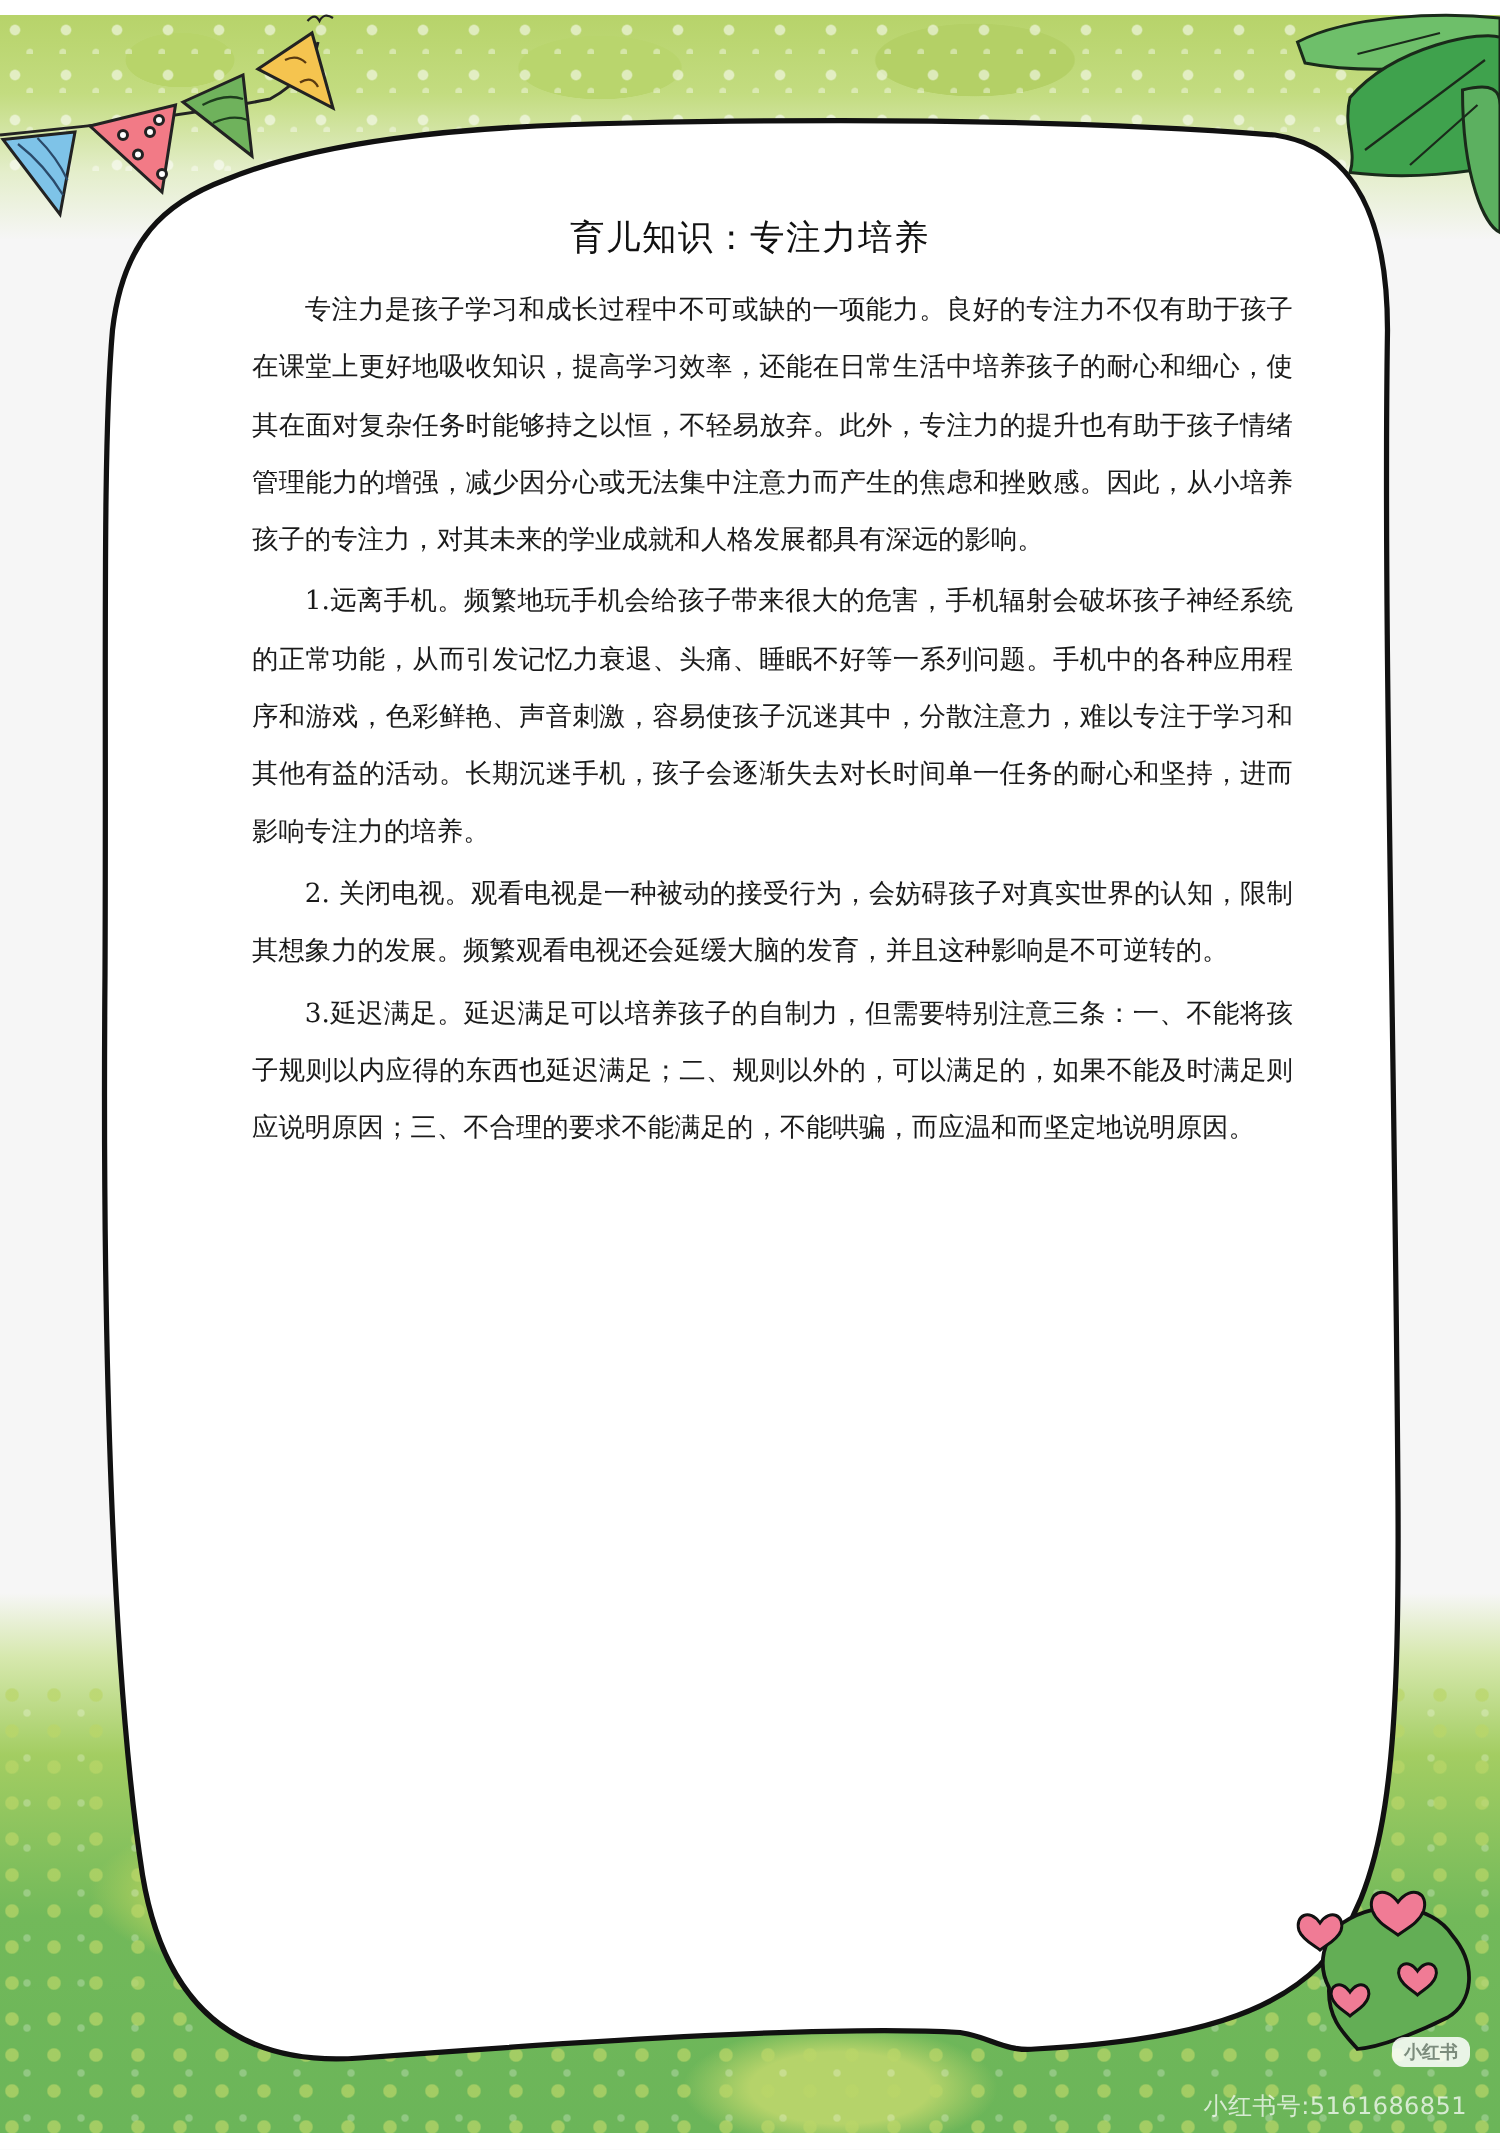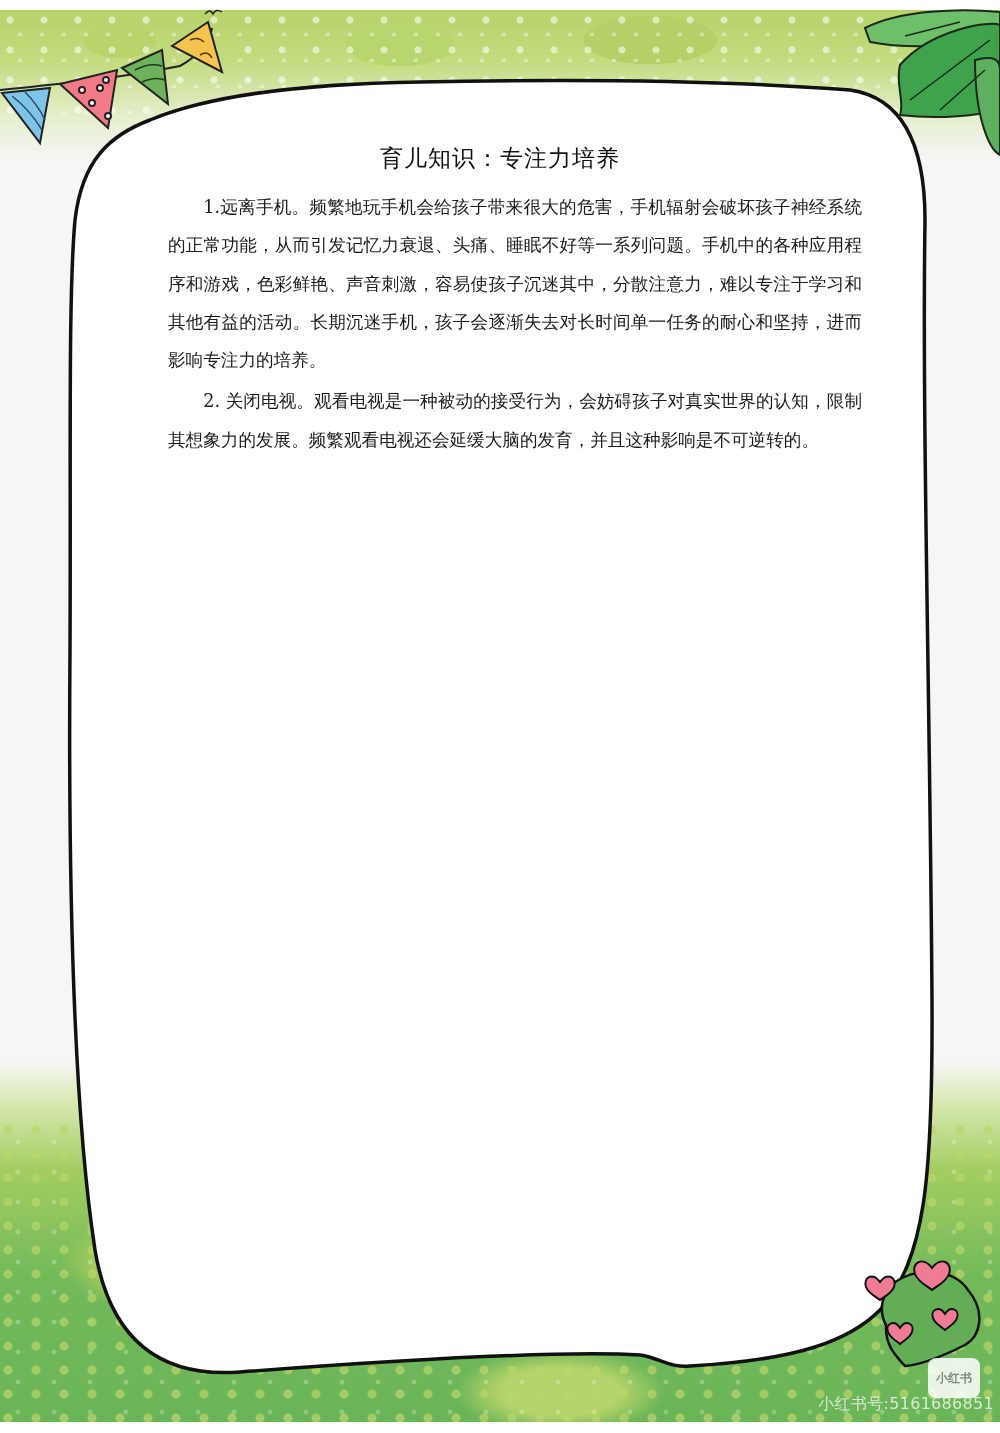--- a/index.html
+++ b/index.html
@@ -46,26 +46,26 @@
     position: absolute; left: 0; width: 1000px; top: 143px;
     text-align: center; font-size: 23px; color: #111; letter-spacing: 1px; font-family: Liberation Serif, serif;
   }
   .body-text {
     position: absolute; left: 168px; top: 188px; width: 694px;
     font-size: 17.6px; line-height: 38.3px; color: #1a1a1a;
     text-align: justify;
   }
   .body-text p { margin: 0 0 3px 0; text-indent: 2em; }
   .watermark {
-    position: absolute; right: 6px; top: 1394px;
+    position: absolute; right: 22px; top: 1394px;
     font-family: "DejaVu Sans", "Liberation Sans", sans-serif;
     font-size: 16px; color: rgba(255,255,255,0.72); letter-spacing: 0.3px;
   }
   .xhs-badge {
-    position: absolute; left: 928px; top: 1358px; width: 52px; height: 40px;
+    position: absolute; left: 928px; top: 1358px; width: 52px; height: 20px;
     background: rgba(255,255,255,0.85); border-radius: 8px;
     font-family: "DejaVu Sans", "Liberation Sans", sans-serif;
     font-size: 12px; font-weight: bold; color: #7c8c7c;
     display: flex; align-items: center; justify-content: center;
   }
 </style>
 </head>
 <body>
 
 <div class="canvas">
@@ -121,18 +121,20 @@
     <path d="M880,1282 c-7,-10 -17,-5 -14,5 c2,6 10,10 14,13 c4,-3 12,-7 14,-13 c3,-10 -7,-15 -14,-5 z" fill="#f07b95" stroke="#111" stroke-width="2"></path>
     <path d="M932,1268 c-9,-12 -21,-6 -17,6 c3,8 12,12 17,16 c5,-4 14,-8 17,-16 c4,-12 -8,-18 -17,-6 z" fill="#f07b95" stroke="#111" stroke-width="2"></path>
     <path d="M945,1314 c-6,-9 -15,-4 -12,4 c2,6 9,9 12,12 c3,-3 10,-6 12,-12 c3,-8 -6,-13 -12,-4 z" fill="#f07b95" stroke="#111" stroke-width="2"></path>
     <path d="M900,1328 c-6,-9 -15,-4 -12,4 c2,6 9,9 12,12 c3,-3 10,-6 12,-12 c3,-8 -6,-13 -12,-4 z" fill="#f07b95" stroke="#111" stroke-width="2"></path>
   </g>
 </svg>
 
 <div class="title">育儿知识：专注力培养</div>
 
 <div class="body-text">
+  <p>专注力是孩子学习和成长过程中不可或缺的一项能力。良好的专注力不仅有助于孩子在课堂上更好地吸收知识，提高学习效率，还能在日常生活中培养孩子的耐心和细心，使其在面对复杂任务时能够持之以恒，不轻易放弃。此外，专注力的提升也有助于孩子情绪管理能力的增强，减少因分心或无法集中注意力而产生的焦虑和挫败感。因此，从小培养孩子的专注力，对其未来的学业成就和人格发展都具有深远的影响。</p>
   <p>1.远离手机。频繁地玩手机会给孩子带来很大的危害，手机辐射会破坏孩子神经系统的正常功能，从而引发记忆力衰退、头痛、睡眠不好等一系列问题。手机中的各种应用程序和游戏，色彩鲜艳、声音刺激，容易使孩子沉迷其中，分散注意力，难以专注于学习和其他有益的活动。长期沉迷手机，孩子会逐渐失去对长时间单一任务的耐心和坚持，进而影响专注力的培养。</p>
   <p>2. 关闭电视。观看电视是一种被动的接受行为，会妨碍孩子对真实世界的认知，限制其想象力的发展。频繁观看电视还会延缓大脑的发育，并且这种影响是不可逆转的。</p>
+  <p>3.延迟满足。延迟满足可以培养孩子的自制力，但需要特别注意三条：一、不能将孩子规则以内应得的东西也延迟满足；二、规则以外的，可以满足的，如果不能及时满足则应说明原因；三、不合理的要求不能满足的，不能哄骗，而应温和而坚定地说明原因。</p>
 </div>
 
 <div class="xhs-badge">小红书</div>
 <div class="watermark">小红书号:5161686851</div>
 
 </body></html>

